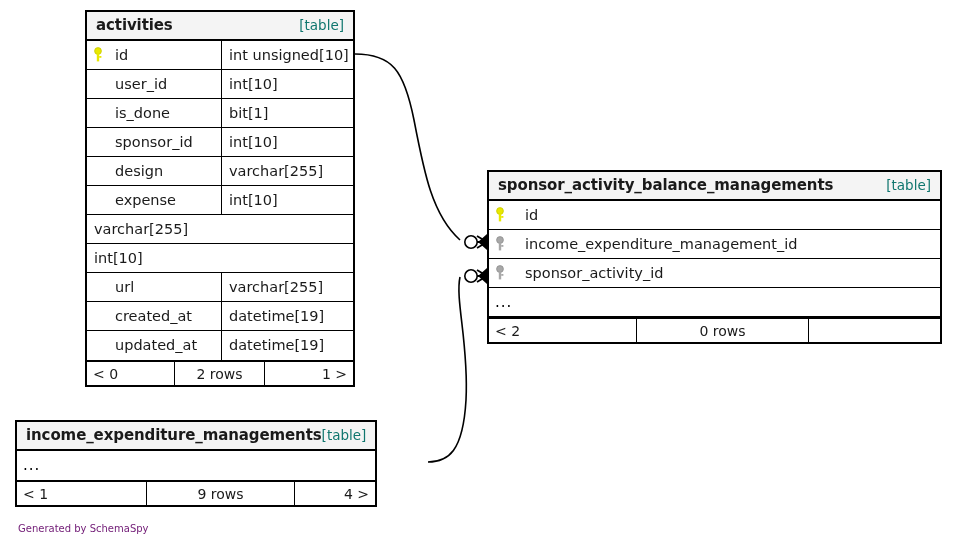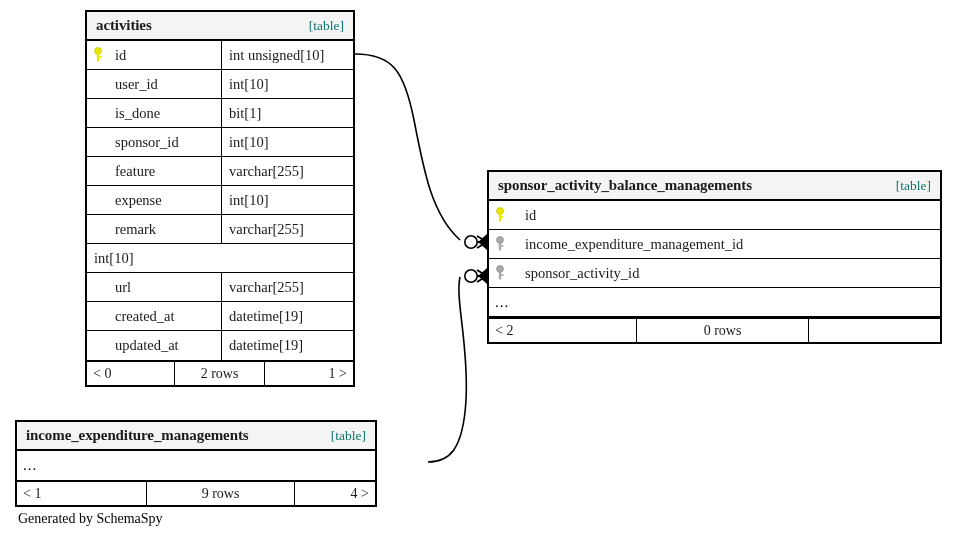--- a/index.html
+++ b/index.html
@@ -14,21 +14,20 @@
     font-family: "DejaVu Sans", "Liberation Sans", sans-serif;
     overflow: hidden;
     color: #1a1a1a;
   }
 
   #canvas {
     position: absolute;
     left: 0; top: 0;
     width: 957px;
     height: 552px;
-    font-family: Liberation Serif, serif;
   }
 
   
   #edges {
     position: absolute;
     left: 0; top: 0;
     width: 957px;
     height: 552px;
     z-index: 1;
     pointer-events: none;
@@ -147,23 +146,23 @@
   }
   #tbl-sabm .col-name { width: 100%; border-right: none; }
 
   #tbl-iem {
     left: 15px;  top: 420px; width: 362px;
   }
 
   .footer-note {
     position: absolute;
     left: 18px;
-    top: 511px;
-    font-size: 14px;
-    color: #000000;
+    top: 523px;
+    font-size: 10px;
+    color: #701a75;
     z-index: 2;
     white-space: nowrap;
   }
 
   .key-icon { display: block; }
 </style>
 </head>
 <body>
 
 <div id="canvas">
@@ -227,38 +226,34 @@
         <div class="col-name bordered">
           <span class="keyslot"></span>
           <span class="colname-text">sponsor_id</span>
         </div>
         <div class="col-type">int[10]</div>
       </div>
 
       <div class="ent-row">
         <div class="col-name bordered">
           <span class="keyslot"></span>
-          <span class="colname-text">feature</span>
+          <span class="colname-text">design</span>
         </div>
         <div class="col-type">varchar[255]</div>
       </div>
 
       <div class="ent-row">
         <div class="col-name bordered">
           <span class="keyslot"></span>
           <span class="colname-text">expense</span>
         </div>
         <div class="col-type">int[10]</div>
       </div>
 
       <div class="ent-row">
-        <div class="col-name bordered">
-          <span class="keyslot"></span>
-          <span class="colname-text">remark</span>
-        </div>
         <div class="col-type">varchar[255]</div>
       </div>
 
       <div class="ent-row">
         <div class="col-type">int[10]</div>
       </div>
 
       <div class="ent-row">
         <div class="col-name bordered">
           <span class="keyslot"></span>

